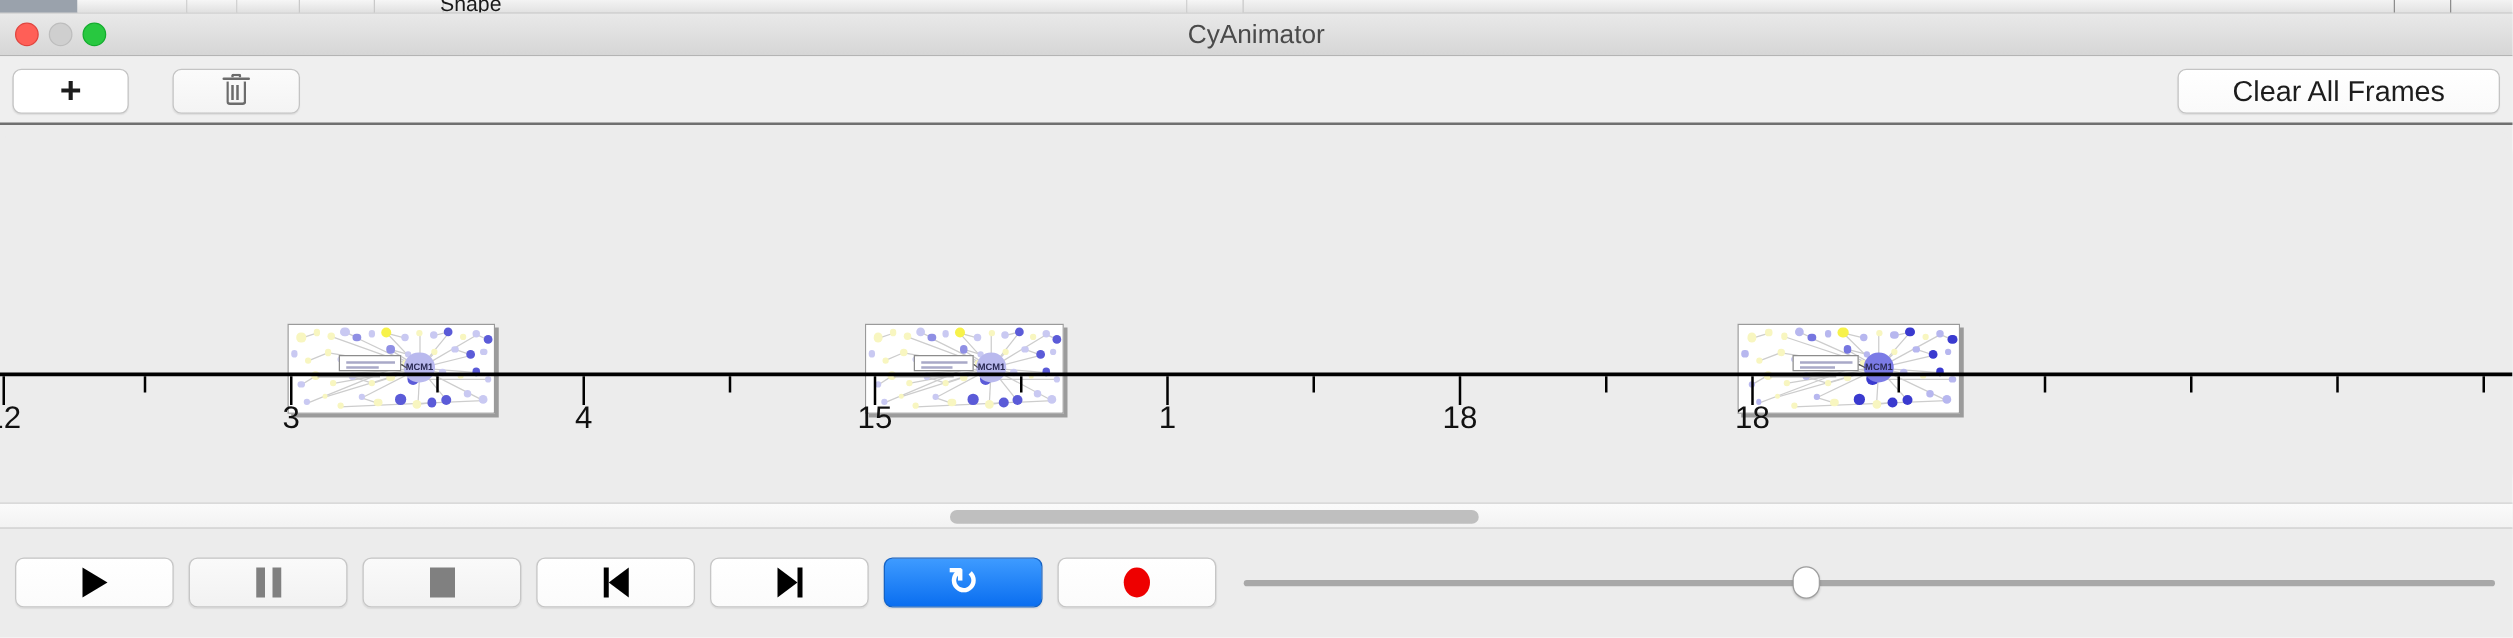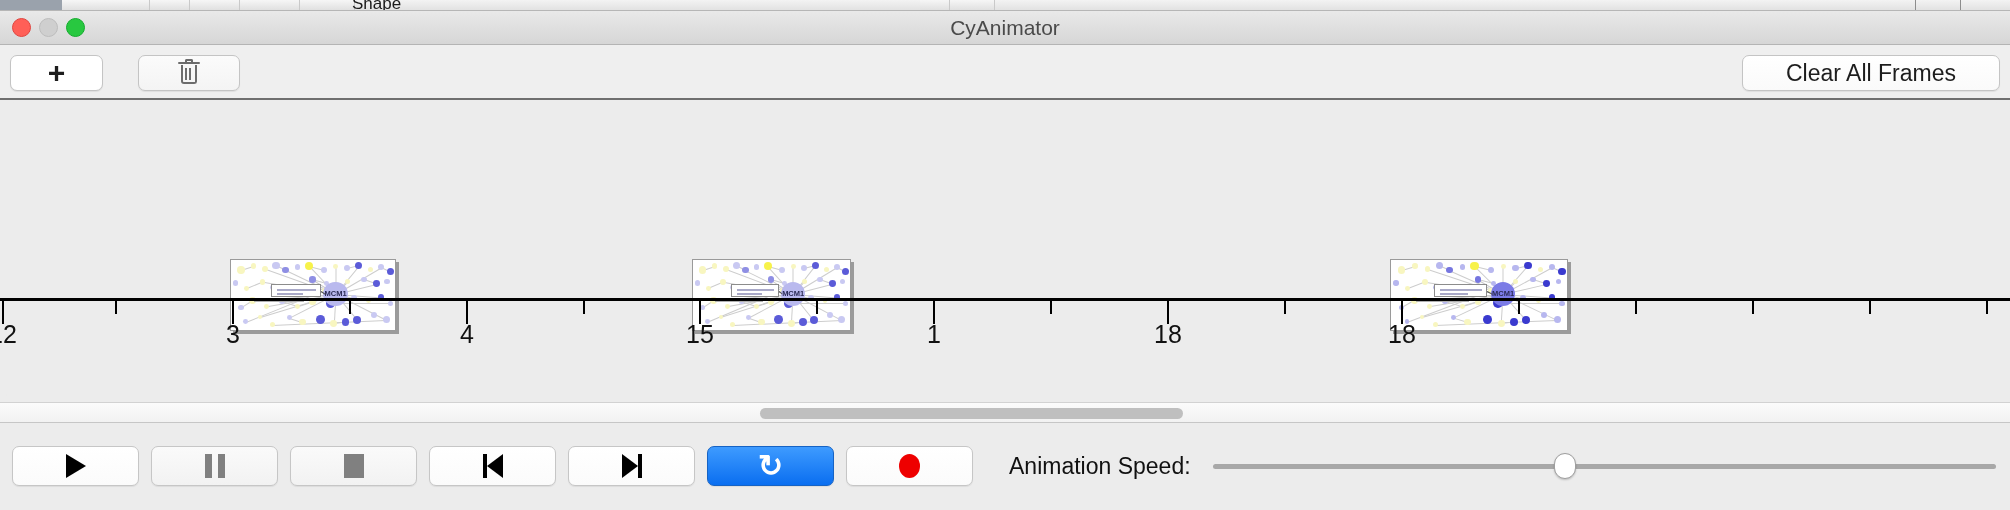--- a/index.html
+++ b/index.html
@@ -623,21 +623,20 @@
           <i class="bar"></i>
         </span>
     </div>
     <div class="tbtn active">
       <span class="ico-loop">↻</span>
     </div>
     <div class="tbtn">
       <span class="ico-rec"></span>
     </div>
 
-    <div class="speed-label">Animation Speed:</div>
 
     <div class="slider">
       <div class="slider-track"></div>
       <div class="slider-thumb" id="sthumb" style="left: 45%;"></div>
     </div>
   </div>
 
 </div>
 
 </body></html>

